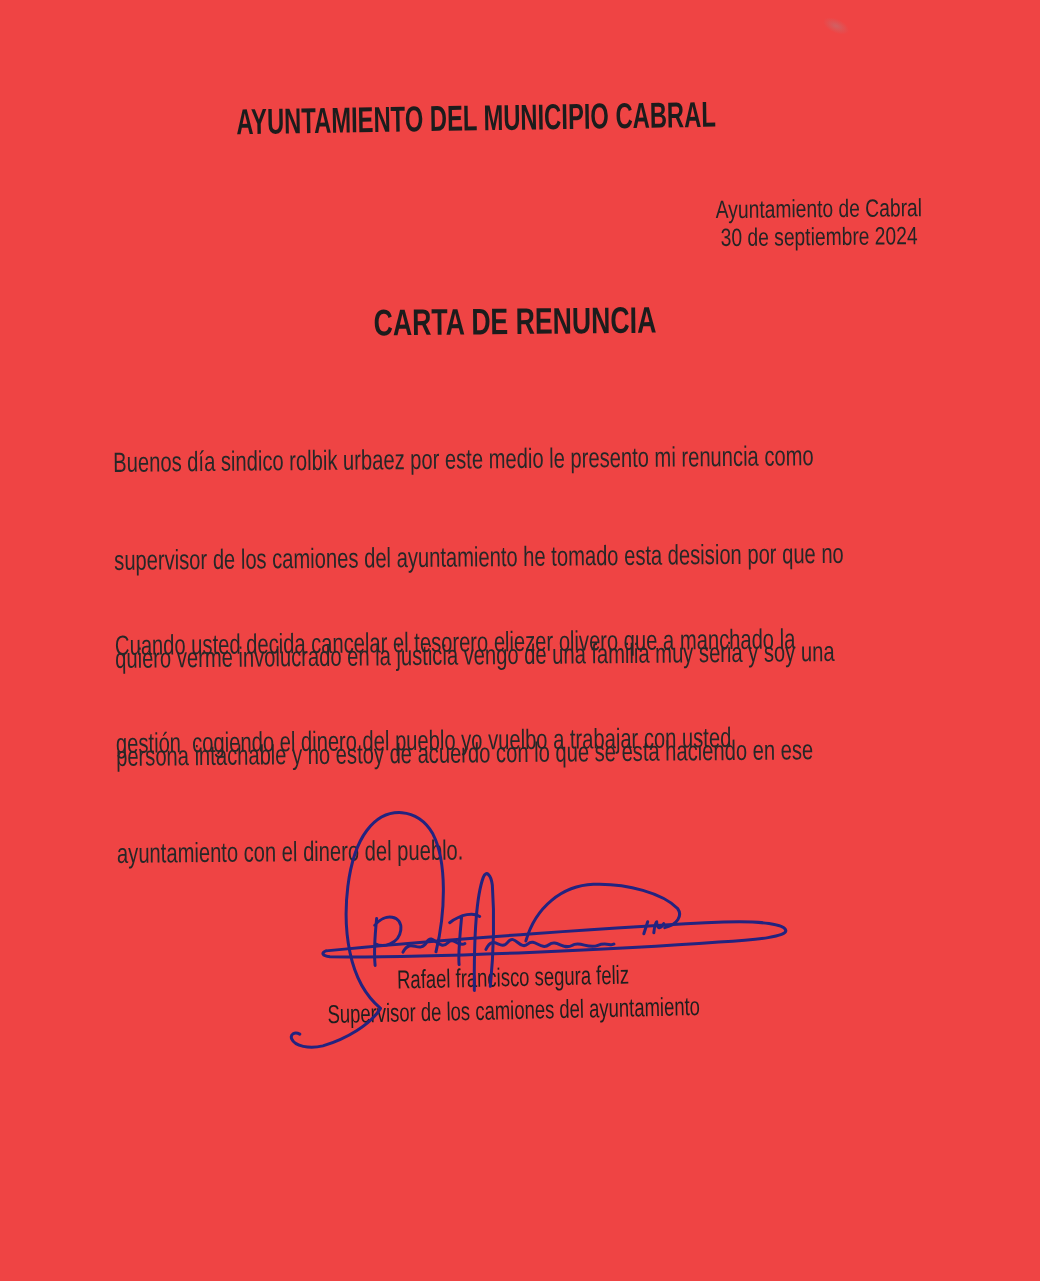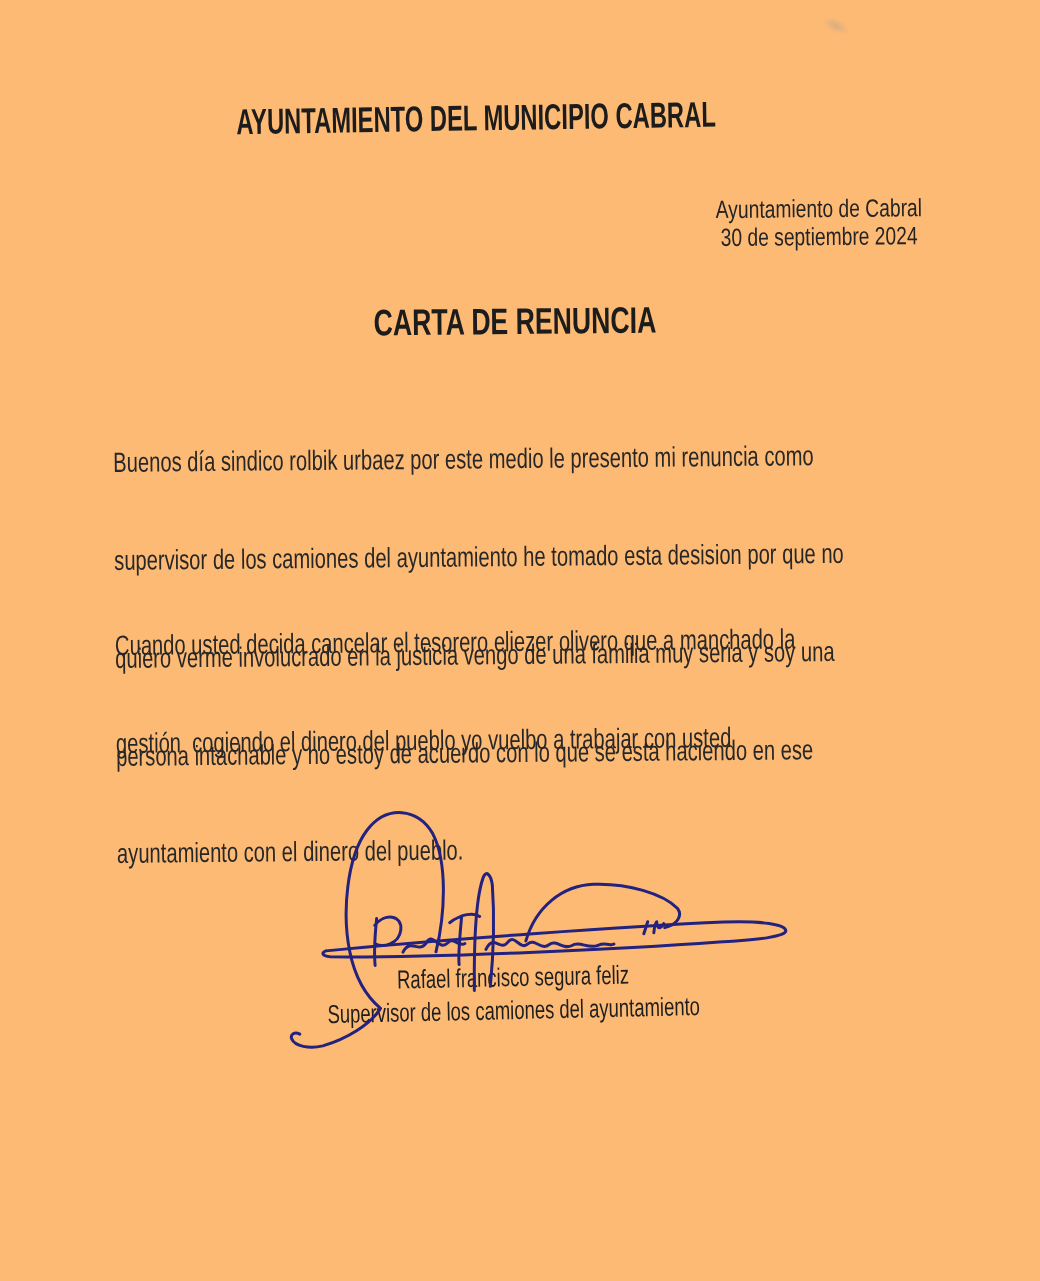--- a/index.html
+++ b/index.html
@@ -1,20 +1,20 @@
 <!DOCTYPE html>
 <html><head>
 <meta charset="utf-8">
 <style>
   html,body { margin:0; padding:0; background:#e8e8e8; }
   .page {
     position:relative;
     width:1040px; height:1281px;
     margin:0 auto;
-    background:#fdba74;
+    background:#ef4444;
     overflow:hidden;
     font-family:"Liberation Sans", sans-serif;
     color:#222222;
   }
   .content { position:absolute; inset:0; transform:rotate(-0.55deg); }
 
   .smudge {
     position:absolute; left:828px; top:22px; width:28px; height:14px;
     background:radial-gradient(ellipse at center, rgba(150,150,158,0.35), rgba(255,255,255,0) 70%);
     transform:rotate(25deg);

